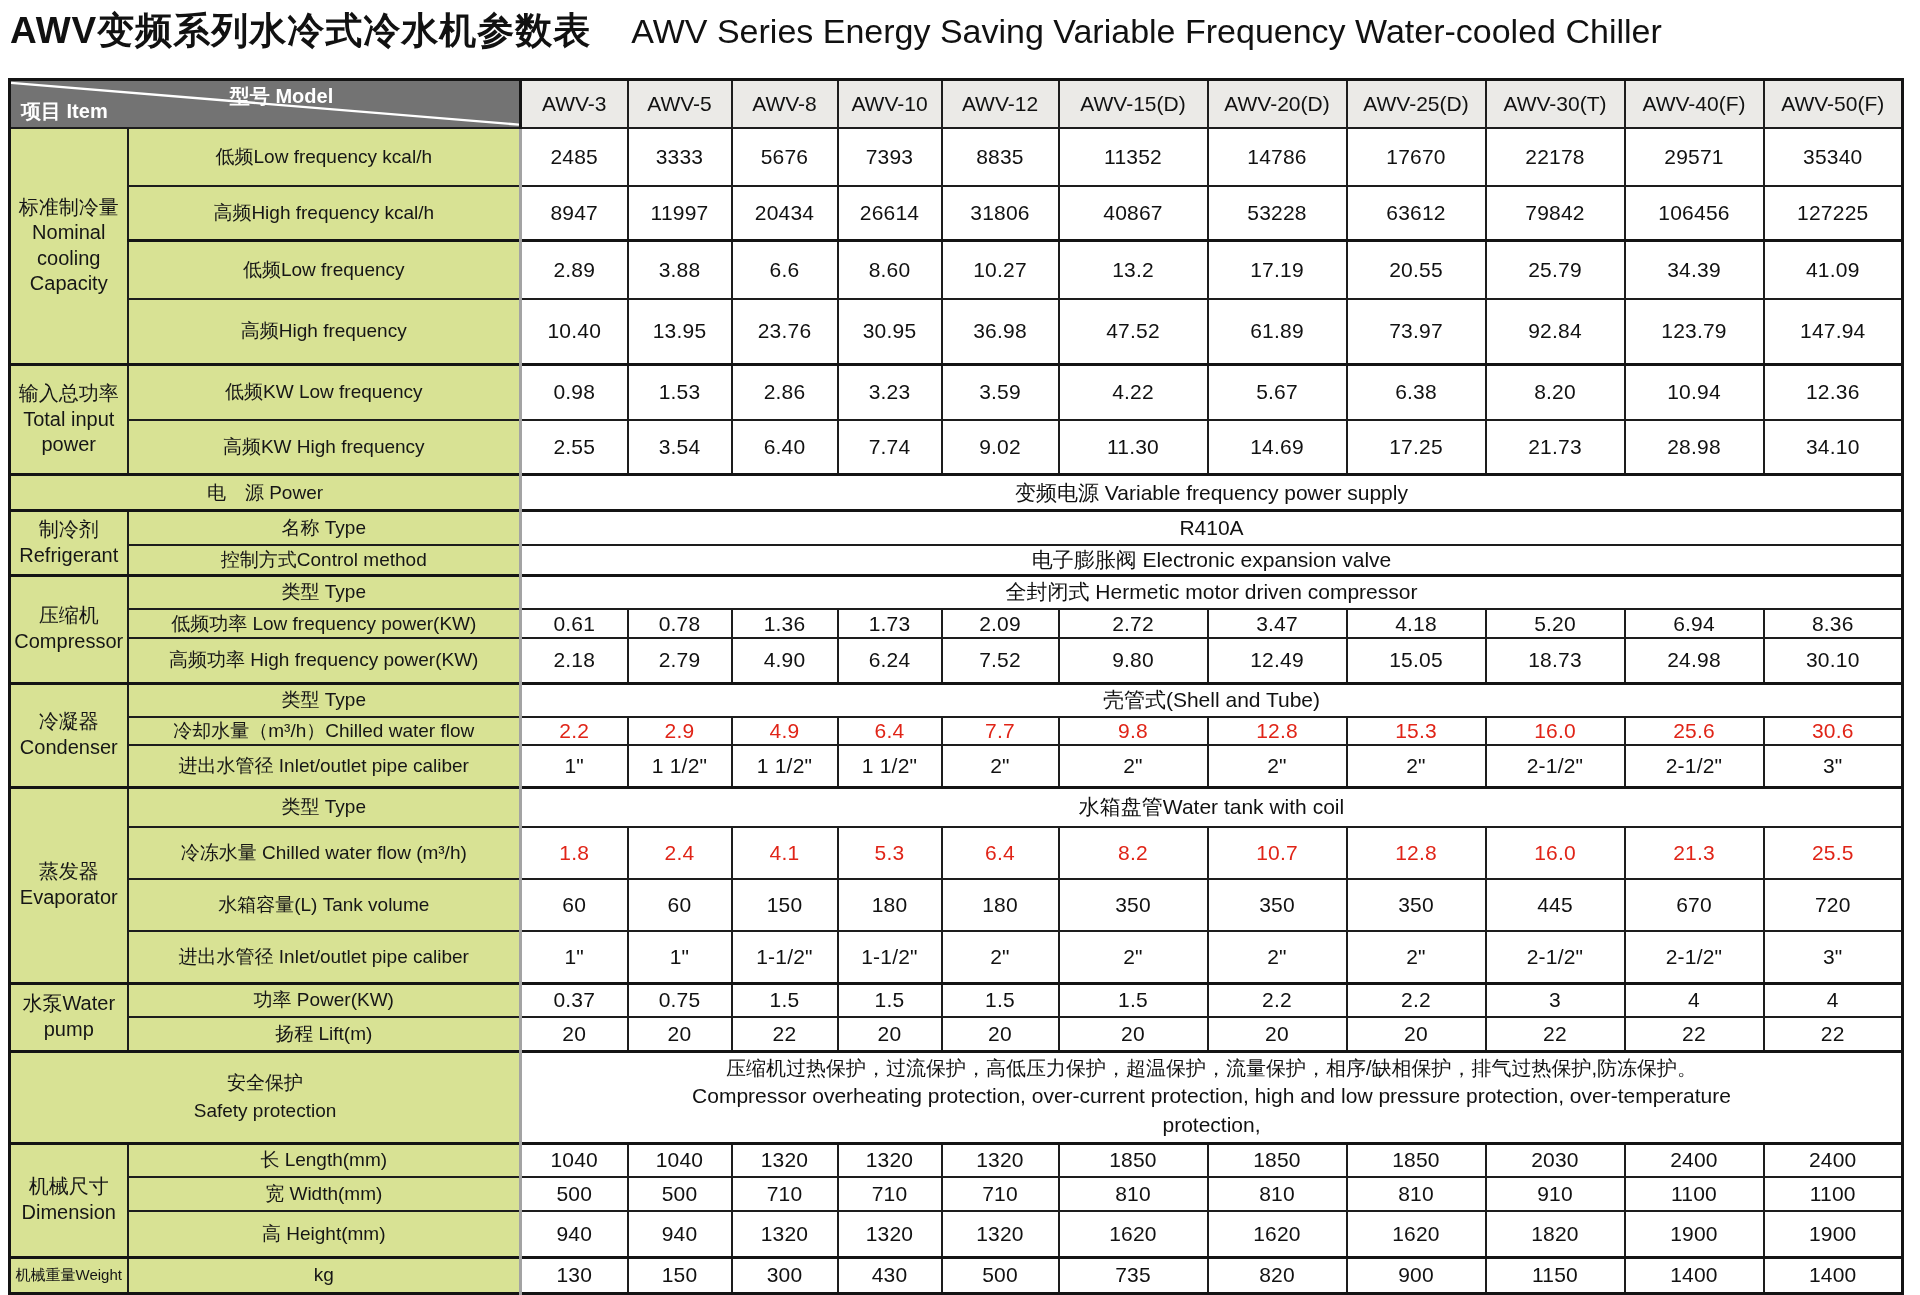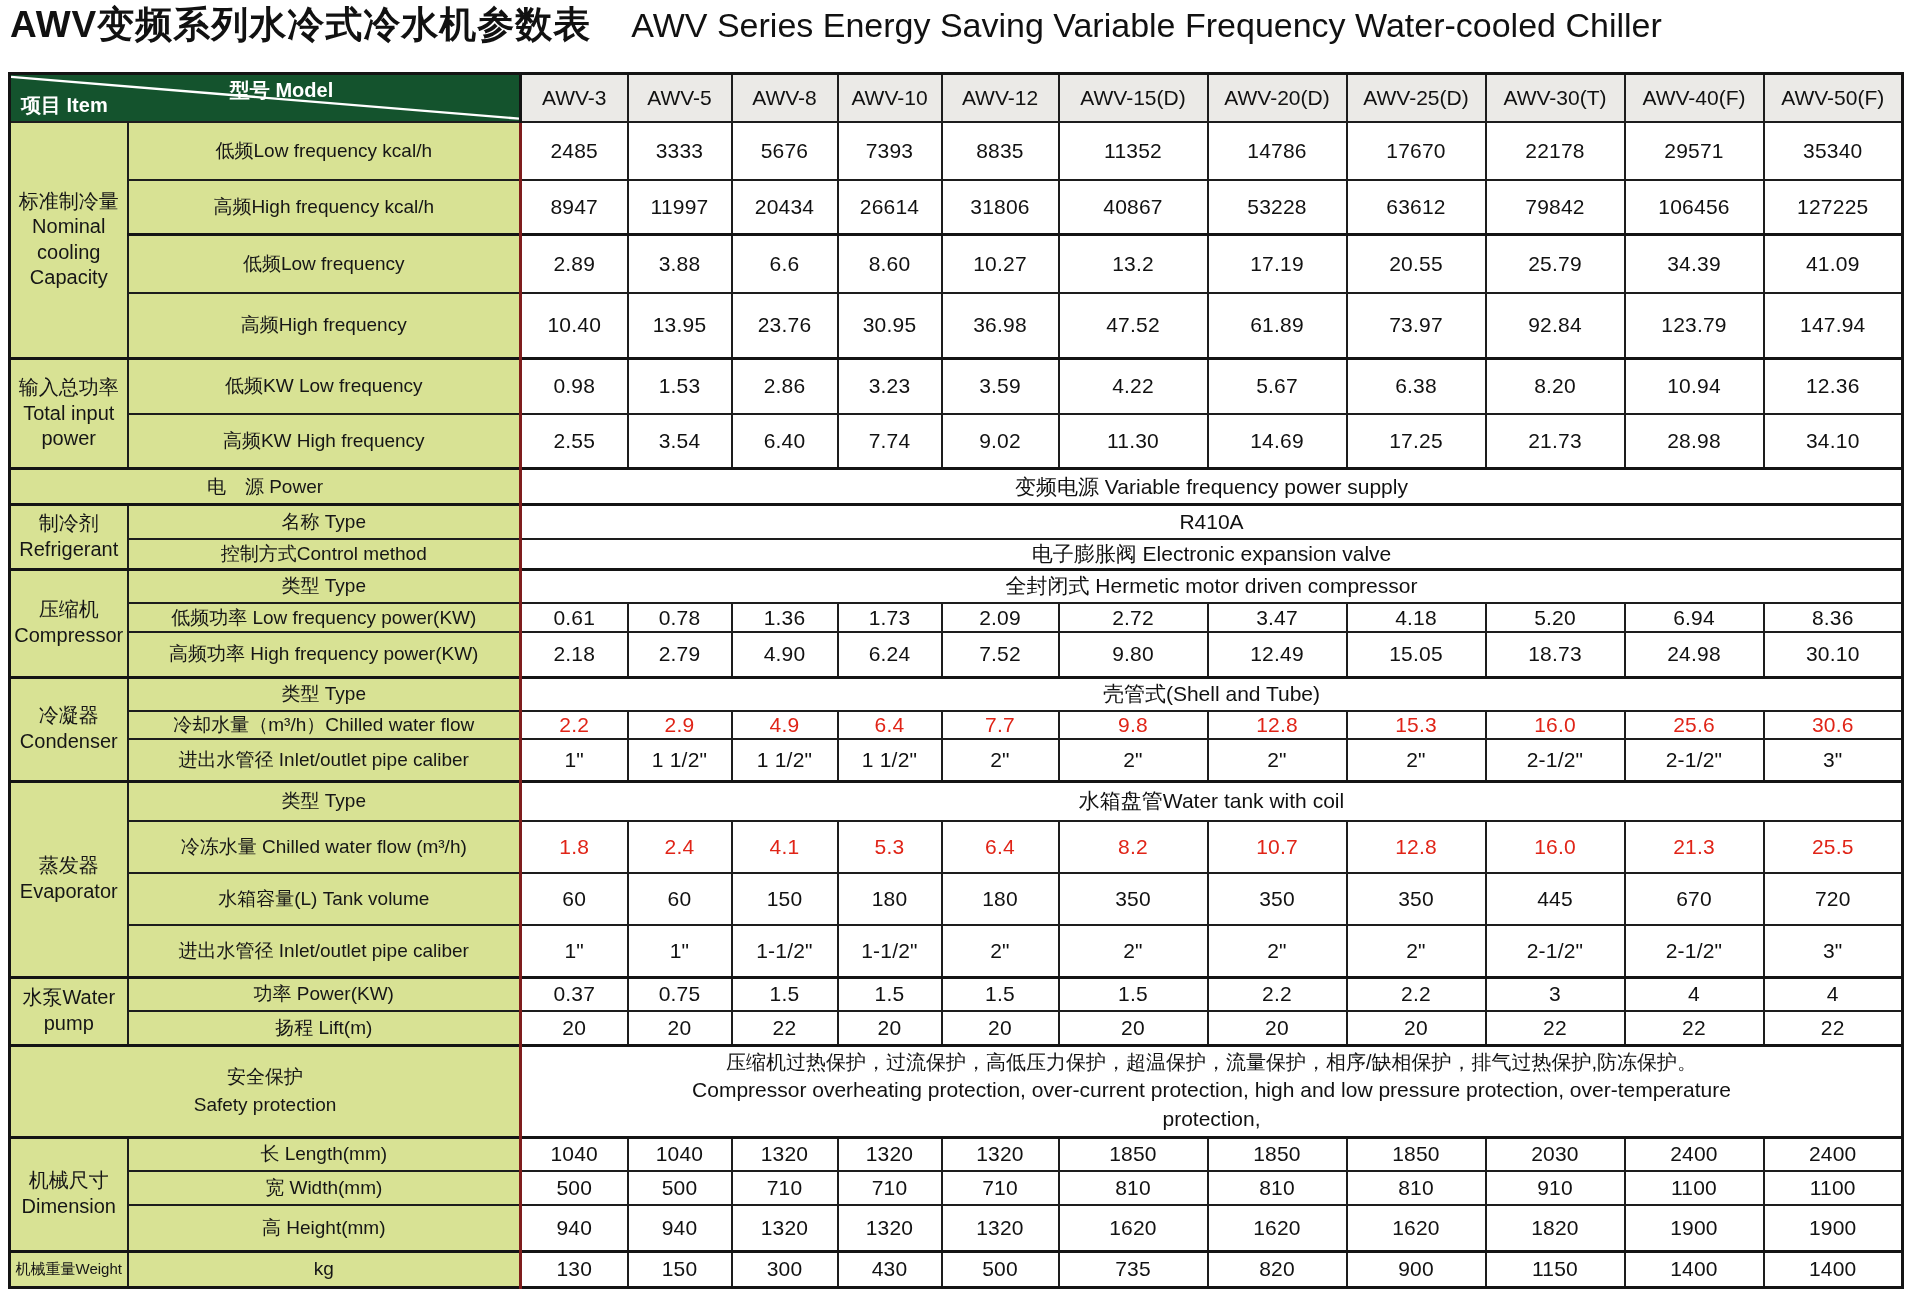--- a/index.html
+++ b/index.html
@@ -1,31 +1,31 @@
 <!DOCTYPE html>
 <html><head>
 <meta charset="utf-8">
 <style>
   html,body{margin:0;padding:0;background:#fff;}
   body{width:1920px;height:1295px;font-family:"Liberation Sans","DejaVu Sans",sans-serif;color:#111;overflow:hidden;}
-  .title{margin:0 0 0 10px;white-space:nowrap;}
+  .title{margin:6px 0 0 10px;white-space:nowrap;}
   .title .zh{font-size:37px;font-weight:600;letter-spacing:1px;}
   .title .en{font-size:34px;font-weight:500;margin-left:40px;}
   table{border-collapse:collapse;table-layout:fixed;margin:22px 0 0 8px;border:3px solid #141414;}
   td,th{border:2px solid #1d1d1d;padding:0 3px;text-align:center;vertical-align:middle;overflow:hidden;}
   th.model{background:#ebeae7;font-size:21px;font-weight:500;white-space:nowrap;}
   td.main,td.sub,td.lbl2{background:#d8e294;color:#161616;}
   td.main{font-size:20px;line-height:1.28;padding:0 2px;}
   td.main.small{font-size:15px;white-space:nowrap;}
-  td.sub,td.lbl2{font-size:19px;white-space:nowrap;border-right:3px solid #7f1d1d;margin-top:19px;}
+  td.sub,td.lbl2{font-size:19px;white-space:nowrap;border-right:3px solid #a3a3a3;margin-top:19px;}
   td.num{font-size:21px;letter-spacing:0.2px;white-space:nowrap;}
   td.num.red{color:#e02417;}
   td.spanval{font-size:21px;}
   tr.sec>td{border-top:3px solid #141414;}
-  .diag{background:#14532d;color:#fff;position:relative;padding:0;border-right:3px solid #141414;}
+  .diag{background:#737373;color:#fff;position:relative;padding:0;border-right:3px solid #141414;}
   .diag .corner-model{position:absolute;top:2px;left:50%;transform:translateX(-34%);font-size:20px;}
   .diag .corner-item{position:absolute;bottom:2px;left:10px;font-size:20px;}
   .diag svg{position:absolute;left:0;top:0;width:100%;height:100%;display:block;}
   .safety-lbl span{display:block;font-size:19px;line-height:1.45;}
   .safety-val span{display:block;line-height:1.35;}
   .safety-val .szh{font-size:20px;}
   .safety-val .sen{font-size:21px;}
 </style>
 </head>
 <body>

